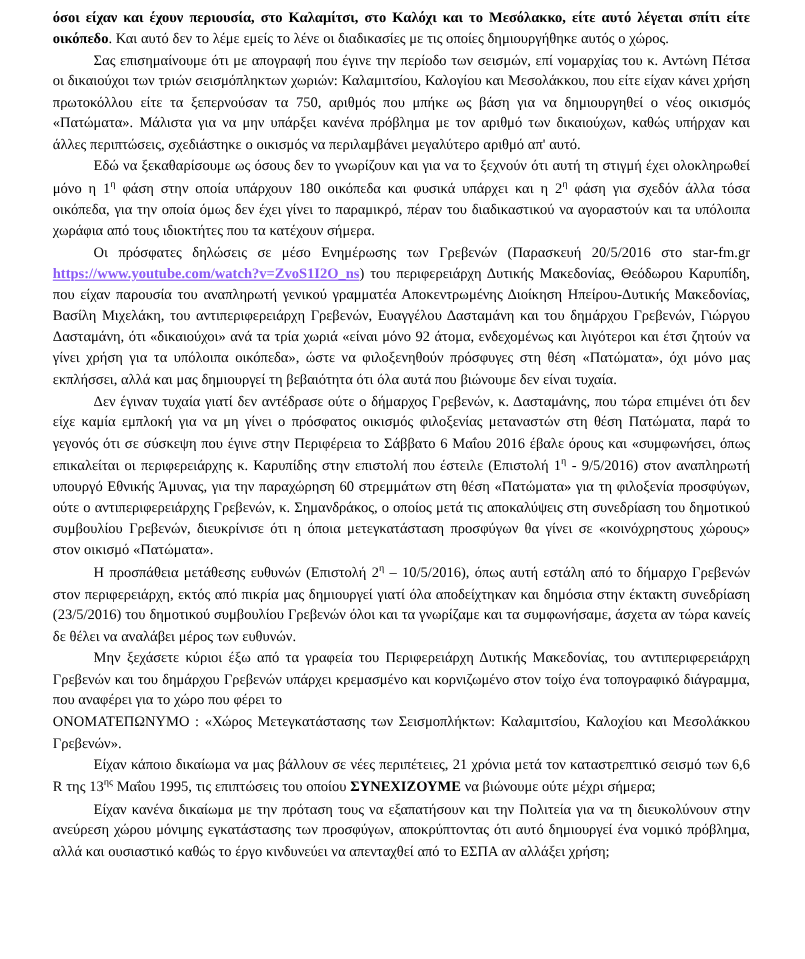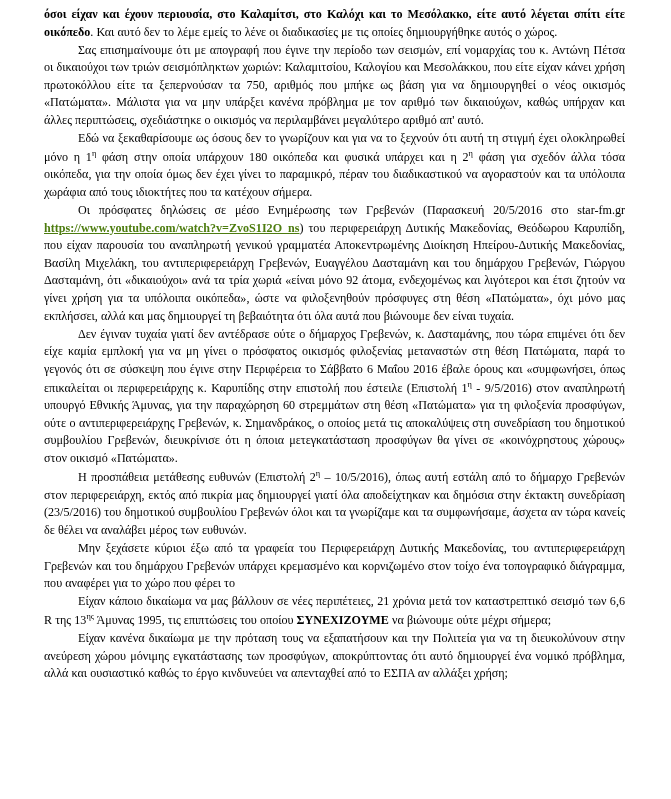--- a/index.html
+++ b/index.html
@@ -29,21 +29,21 @@
     text-justify: inter-word;
     word-spacing: 0.1px;
   }
   .indent {
     text-indent: 34px;
   }
   .bold {
     font-weight: bold;
   }
   .link {
-    color: #4d7c0f;
+    color: #8b5cf6;
     text-decoration: underline;
     font-weight: bold;
   }
   .sub {
     vertical-align: super;
     font-size: 8.4px;
   }
   .center-head {
     font-size: 12.1px;
     line-height: 1.455;
@@ -57,16 +57,17 @@
 
 <div class="page">
   <div id="doc-body">
       <p class="para"><span class="bold">όσοι είχαν και έχουν περιουσία, στο Καλαμίτσι, στο Καλόχι και το Μεσόλακκο, είτε αυτό </span><span class="bold">λέγεται σπίτι είτε οικόπεδο</span><span>. Και αυτό δεν το λέμε εμείς το λένε οι διαδικασίες με τις οποίες δημιουργήθηκε αυτός ο χώρος.</span></p>
       <p class="para indent"><span>Σας επισημαίνουμε ότι με απογραφή που έγινε την περίοδο των σεισμών, επί νομαρχίας του κ. Αντώνη Πέτσα οι δικαιούχοι των τριών σεισμόπληκτων χωριών: Καλαμιτσίου, Καλογίου και Μεσολάκκου, που είτε είχαν κάνει χρήση πρωτοκόλλου είτε τα ξεπερνούσαν τα 750, αριθμός που μπήκε ως βάση για να δημιουργηθεί ο νέος οικισμός «Πατώματα». Μάλιστα για να μην υπάρξει κανένα πρόβλημα με τον αριθμό των δικαιούχων, καθώς υπήρχαν και άλλες περιπτώσεις, σχεδιάστηκε ο οικισμός να περιλαμβάνει μεγαλύτερο αριθμό απ' αυτό.</span></p>
       <p class="para indent"><span>Εδώ να ξεκαθαρίσουμε ως όσους δεν το γνωρίζουν και για να το ξεχνούν ότι αυτή τη στιγμή έχει ολοκληρωθεί μόνο η 1</span><span class="sub">η</span><span> φάση στην οποία υπάρχουν 180 οικόπεδα και φυσικά υπάρχει και η 2</span><span class="sub">η</span><span> φάση για σχεδόν άλλα τόσα οικόπεδα, για την οποία όμως δεν έχει γίνει το παραμικρό, πέραν του διαδικαστικού να αγοραστούν και τα υπόλοιπα χωράφια από τους ιδιοκτήτες που τα κατέχουν σήμερα.</span></p>
       <p class="para indent"><span>Οι πρόσφατες δηλώσεις σε μέσο Ενημέρωσης των Γρεβενών (Παρασκευή 20/5/2016 στο star-fm.gr </span><a class="link" href="#">https://www.youtube.com/watch?v=ZvoS1I2O_ns</a><span>) του περιφερειάρχη Δυτικής Μακεδονίας, Θεόδωρου Καρυπίδη, που είχαν παρουσία του αναπληρωτή γενικού γραμματέα Αποκεντρωμένης Διοίκηση Ηπείρου-Δυτικής Μακεδονίας, Βασίλη Μιχελάκη, του αντιπεριφερειάρχη Γρεβενών, Ευαγγέλου Δασταμάνη και του δημάρχου Γρεβενών, Γιώργου Δασταμάνη, ότι «δικαιούχοι» ανά τα τρία χωριά «είναι μόνο 92 άτομα, ενδεχομένως και λιγότεροι και έτσι ζητούν να γίνει χρήση για τα υπόλοιπα οικόπεδα», ώστε να φιλοξενηθούν πρόσφυγες στη θέση «Πατώματα», όχι μόνο μας εκπλήσσει, αλλά και μας δημιουργεί τη βεβαιότητα ότι όλα αυτά που βιώνουμε δεν είναι τυχαία.</span></p>
       <p class="para indent"><span>Δεν έγιναν τυχαία γιατί δεν αντέδρασε ούτε ο δήμαρχος Γρεβενών, κ. Δασταμάνης, που τώρα επιμένει ότι δεν είχε καμία εμπλοκή για να μη γίνει ο πρόσφατος οικισμός φιλοξενίας μεταναστών στη θέση Πατώματα, παρά το γεγονός ότι σε σύσκεψη που έγινε στην Περιφέρεια το Σάββατο 6 Μαΐου 2016 έβαλε όρους και «συμφωνήσει, όπως επικαλείται οι περιφερειάρχης κ. Καρυπίδης στην επιστολή που έστειλε (Επιστολή 1</span><span class="sub">η</span><span> - 9/5/2016) στον αναπληρωτή υπουργό Εθνικής Άμυνας, για την παραχώρηση 60 στρεμμάτων στη θέση «Πατώματα» για τη φιλοξενία προσφύγων, ούτε ο αντιπεριφερειάρχης Γρεβενών, κ. Σημανδράκος, ο οποίος μετά τις αποκαλύψεις στη συνεδρίαση του δημοτικού συμβουλίου Γρεβενών, διευκρίνισε ότι η όποια μετεγκατάσταση προσφύγων θα γίνει σε «κοινόχρηστους χώρους» στον οικισμό «Πατώματα».</span></p>
       <p class="para indent"><span>Η προσπάθεια μετάθεσης ευθυνών (Επιστολή 2</span><span class="sub">η</span><span> – 10/5/2016), όπως αυτή εστάλη από το δήμαρχο Γρεβενών στον περιφερειάρχη, εκτός από πικρία μας δημιουργεί γιατί όλα αποδείχτηκαν και δημόσια στην έκτακτη συνεδρίαση (23/5/2016) του δημοτικού συμβουλίου Γρεβενών όλοι και τα γνωρίζαμε και τα συμφωνήσαμε, άσχετα αν τώρα κανείς δε θέλει να αναλάβει μέρος των ευθυνών.</span></p>
       <p class="para indent"><span>Μην ξεχάσετε κύριοι έξω από τα γραφεία του Περιφερειάρχη Δυτικής Μακεδονίας, του αντιπεριφερειάρχη Γρεβενών και του δημάρχου Γρεβενών υπάρχει κρεμασμένο και κορνιζωμένο στον τοίχο ένα τοπογραφικό διάγραμμα, που αναφέρει για το χώρο που φέρει το</span></p>
-      <p class="para indent"><span>Είχαν κάποιο δικαίωμα να μας βάλλουν σε νέες περιπέτειες, 21 χρόνια μετά τον καταστρεπτικό σεισμό των 6,6 R της 13</span><span class="sub">ης</span><span> Άμυνας 1995, τις επιπτώσεις του οποίου </span><span class="bold">ΣΥΝΕΧΙΖΟΥΜΕ</span><span> να βιώνουμε ούτε μέχρι σήμερα;</span></p>
+      <p class="para"><span>ΟΝΟΜΑΤΕΠΩΝΥΜΟ : «Χώρος Μετεγκατάστασης των Σεισμοπλήκτων: Καλαμιτσίου, Καλοχίου και Μεσολάκκου Γρεβενών».</span></p>
+      <p class="para indent"><span>Είχαν κάποιο δικαίωμα να μας βάλλουν σε νέες περιπέτειες, 21 χρόνια μετά τον καταστρεπτικό σεισμό των 6,6 R της 13</span><span class="sub">ης</span><span> Μαΐου 1995, τις επιπτώσεις του οποίου </span><span class="bold">ΣΥΝΕΧΙΖΟΥΜΕ</span><span> να βιώνουμε ούτε μέχρι σήμερα;</span></p>
       <p class="para indent"><span>Είχαν κανένα δικαίωμα με την πρόταση τους να εξαπατήσουν και την Πολιτεία για να τη διευκολύνουν στην ανεύρεση χώρου μόνιμης εγκατάστασης των προσφύγων, αποκρύπτοντας ότι αυτό δημιουργεί ένα νομικό πρόβλημα, αλλά και ουσιαστικό καθώς το έργο κινδυνεύει να απενταχθεί από το ΕΣΠΑ αν αλλάξει χρήση;</span></p>
     </div>
 </div>
 
 </body></html>

